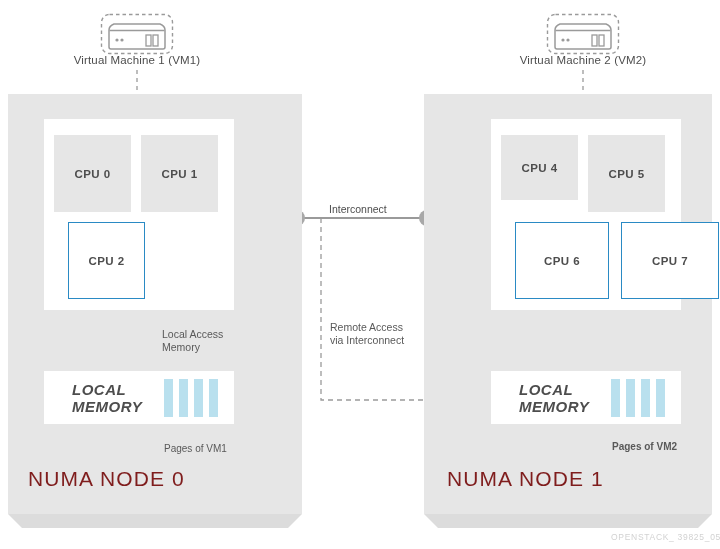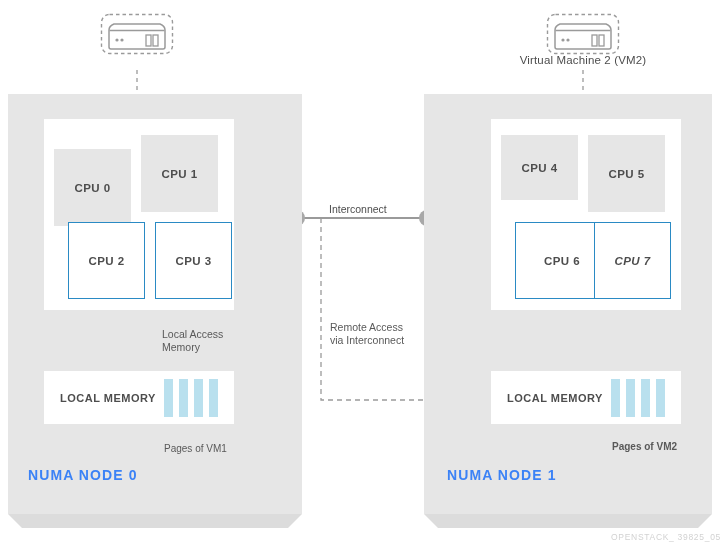--- a/index.html
+++ b/index.html
@@ -60,25 +60,26 @@
     margin-left: 14px;
   }
 
   
   .mem-box {
     background: #ffffff;
     display: flex;
     align-items: center;
   }
   .mem-label {
-    font-size: 11px;
+    font-size: 15px;
     font-weight: bold;
     color: #4d4d4d;
     letter-spacing: .5px;
-    margin-left: 16px;
+    margin-left: 28px;
+    font-style: italic;
   }
   .pages {
     display: flex;
     gap: 6px;
     margin-left: auto;
     margin-right: 16px;
   }
   .page-bar {
     width: 9px;
     height: 38px;
@@ -91,23 +92,23 @@
     color: #595959;
     line-height: 1.25;
     white-space: pre-line;
   }
   .note-small {
     font-size: 10px;
     color: #595959;
     white-space: nowrap;
   }
   .node-title {
-    font-size: 14px;
-    font-weight: bold;
-    color: #3b82f6;
+    font-size: 21px;
+    font-weight: normal;
+    color: #7f1d1d;
     letter-spacing: 1.1px;
     white-space: nowrap;
   }
   .interconnect-label {
     font-size: 10.5px;
     color: #4d4d4d;
     white-space: nowrap;
   }
   .footer-code {
     font-size: 8.5px;
@@ -194,31 +195,28 @@
     </g>
     <g>
       <path d="M424,514 L712,514 L698,528 L438,528 z" fill="#dcdcdc"></path>
     </g>
   </svg>
 
   <div class="abs node-slab" style="left:8px; top:94px; width:294px; height:420px;"></div>
 
   <div class="abs socket-panel" style="left:44px; top:119px; width:190px; height:191px;"></div>
 
-  <div class="abs cpu-box plain" style="left:54px; top:135px; width:77px; height:77px;margin-top:14px;">
+  <div class="abs cpu-box plain" style="left:54px; top:135px; width:77px; height:77px;">
     <span>CPU 0</span>
   </div>
   <div class="abs cpu-box plain" style="left:141px; top:135px; width:77px; height:77px;">
     <span>CPU 1</span>
   </div>
   <div class="abs cpu-box pinned" style="left:54px; top:222px; width:77px; height:77px;">
     <span>CPU 2</span>
-  </div>
-  <div class="abs cpu-box pinned" style="left:141px; top:222px; width:77px; height:77px;">
-    <span>CPU 3</span>
   </div>
 
   <div class="abs mem-box" style="left:44px; top:371px; width:190px; height:53px;">
     <span class="mem-label">LOCAL MEMORY</span>
     <span class="pages">
       <i class="page-bar"></i>
       <i class="page-bar"></i>
       <i class="page-bar"></i>
       <i class="page-bar"></i>
     </span>
@@ -237,21 +235,21 @@
 
   <div class="abs cpu-box plain" style="left:501px; top:135px; width:77px; height:65px;">
     <span>CPU 4</span>
   </div>
   <div class="abs cpu-box plain" style="left:588px; top:135px; width:77px; height:77px;">
     <span>CPU 5</span>
   </div>
   <div class="abs cpu-box pinned" style="left:501px; top:222px; width:94px; height:77px;">
     <span>CPU 6</span>
   </div>
-  <div class="abs cpu-box pinned" style="left:580px; top:222px; width:77px; height:77px;font-style:italic;">
+  <div class="abs cpu-box pinned" style="left:607px; top:222px; width:98px; height:77px;">
     <span>CPU 7</span>
   </div>
 
   <div class="abs mem-box" style="left:491px; top:371px; width:190px; height:53px;">
     <span class="mem-label">LOCAL MEMORY</span>
     <span class="pages">
       <i class="page-bar"></i>
       <i class="page-bar"></i>
       <i class="page-bar"></i>
       <i class="page-bar"></i>
@@ -271,20 +269,21 @@
     <svg width="74" height="44" viewBox="0 0 74 44">
       <rect x="1.5" y="2.5" width="71" height="39" rx="8" ry="8" fill="none" stroke="#9a9a9a" stroke-width="1.4" stroke-dasharray="3.5,3"></rect>
       <path d="M9,35 L9,18 Q9,14 14,12 L60,12 Q65,14 65,18 L65,35 Q65,37 63,37 L11,37 Q9,37 9,35 z" fill="#ffffff" stroke="#9a9a9a" stroke-width="1.5"></path>
       <path d="M9.5,18.5 L64.5,18.5" stroke="#9a9a9a" stroke-width="1.3"></path>
       <circle cx="17" cy="28" r="1.6" fill="#9a9a9a"></circle>
       <circle cx="22" cy="28" r="1.6" fill="#9a9a9a"></circle>
       <rect x="46" y="23" width="5" height="11" fill="none" stroke="#9a9a9a" stroke-width="1.3"></rect>
       <rect x="53" y="23" width="5" height="11" fill="none" stroke="#9a9a9a" stroke-width="1.3"></rect>
     </svg>
   </div>
+  <div class="abs vm-label" style="left:37px; top:54px; width:200px;">Virtual Machine 1 (VM1)</div>
 
   <div class="abs vm-icon-wrap" style="left:546px; top:12px;">
     <svg width="74" height="44" viewBox="0 0 74 44">
       <rect x="1.5" y="2.5" width="71" height="39" rx="8" ry="8" fill="none" stroke="#9a9a9a" stroke-width="1.4" stroke-dasharray="3.5,3"></rect>
       <path d="M9,35 L9,18 Q9,14 14,12 L60,12 Q65,14 65,18 L65,35 Q65,37 63,37 L11,37 Q9,37 9,35 z" fill="#ffffff" stroke="#9a9a9a" stroke-width="1.5"></path>
       <path d="M9.5,18.5 L64.5,18.5" stroke="#9a9a9a" stroke-width="1.3"></path>
       <circle cx="17" cy="28" r="1.6" fill="#9a9a9a"></circle>
       <circle cx="22" cy="28" r="1.6" fill="#9a9a9a"></circle>
       <rect x="46" y="23" width="5" height="11" fill="none" stroke="#9a9a9a" stroke-width="1.3"></rect>
       <rect x="53" y="23" width="5" height="11" fill="none" stroke="#9a9a9a" stroke-width="1.3"></rect>

